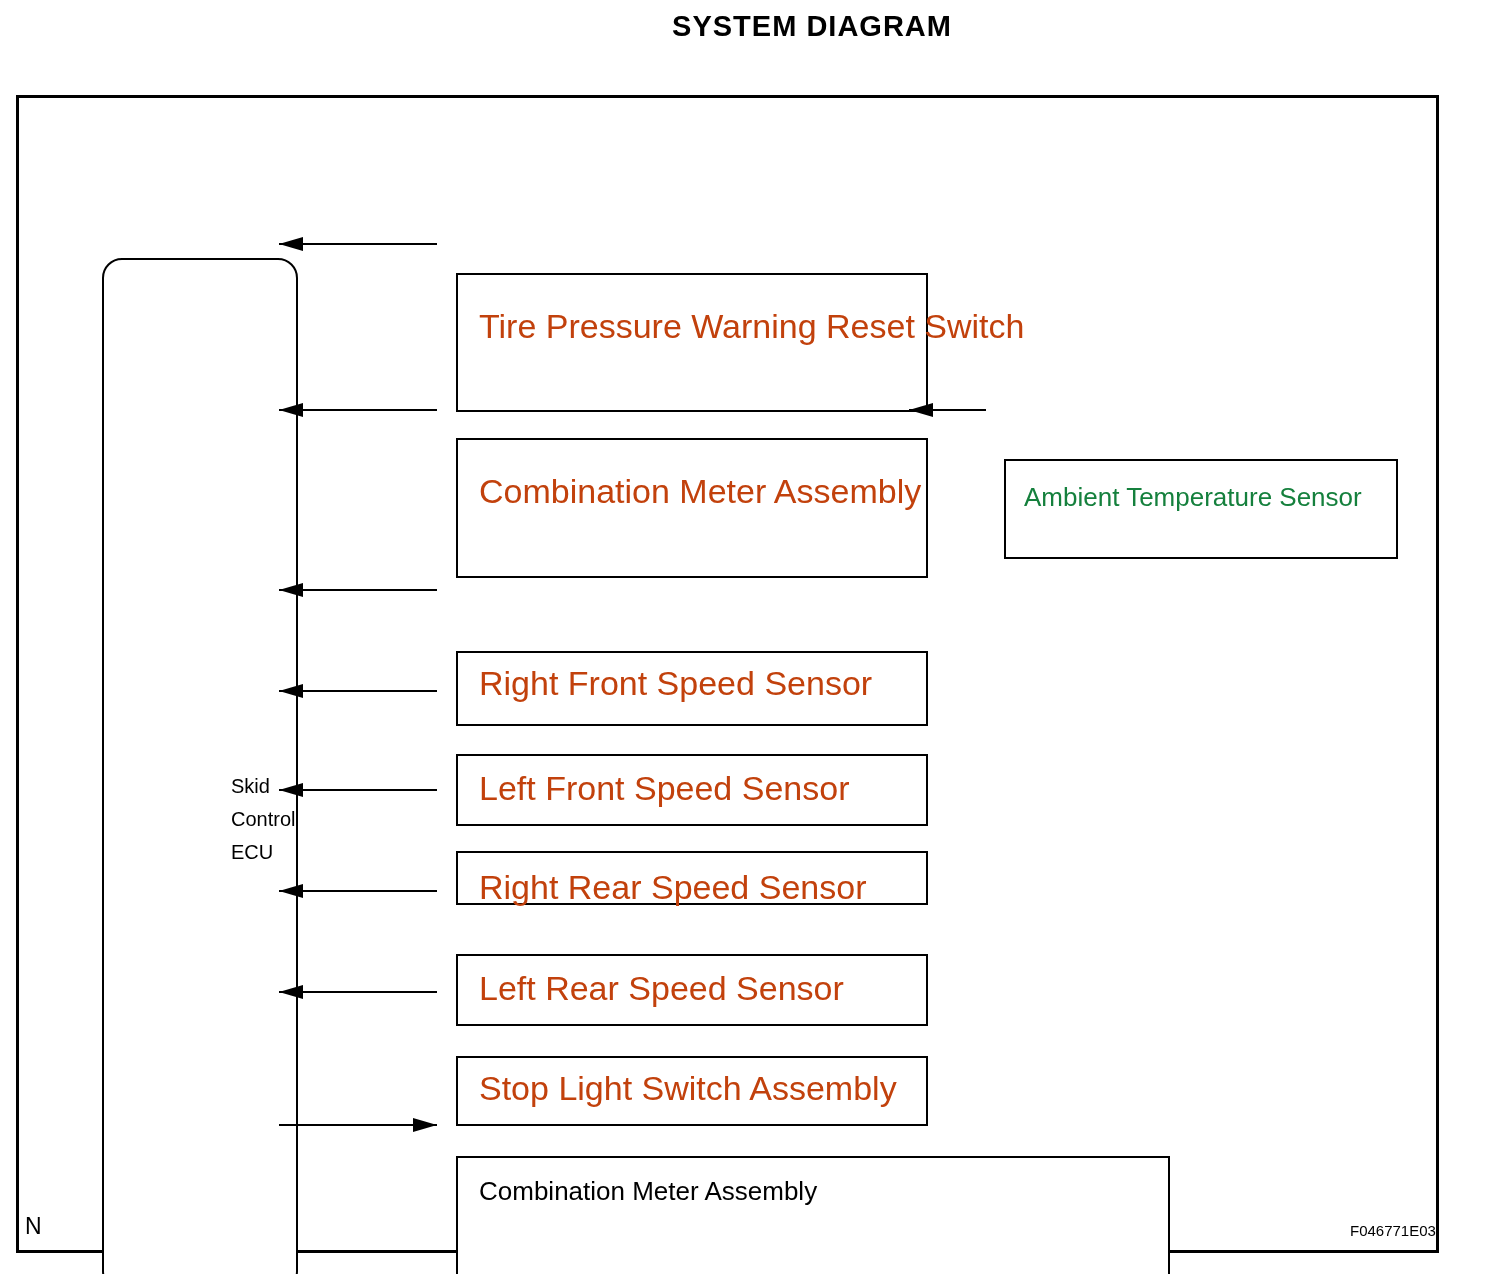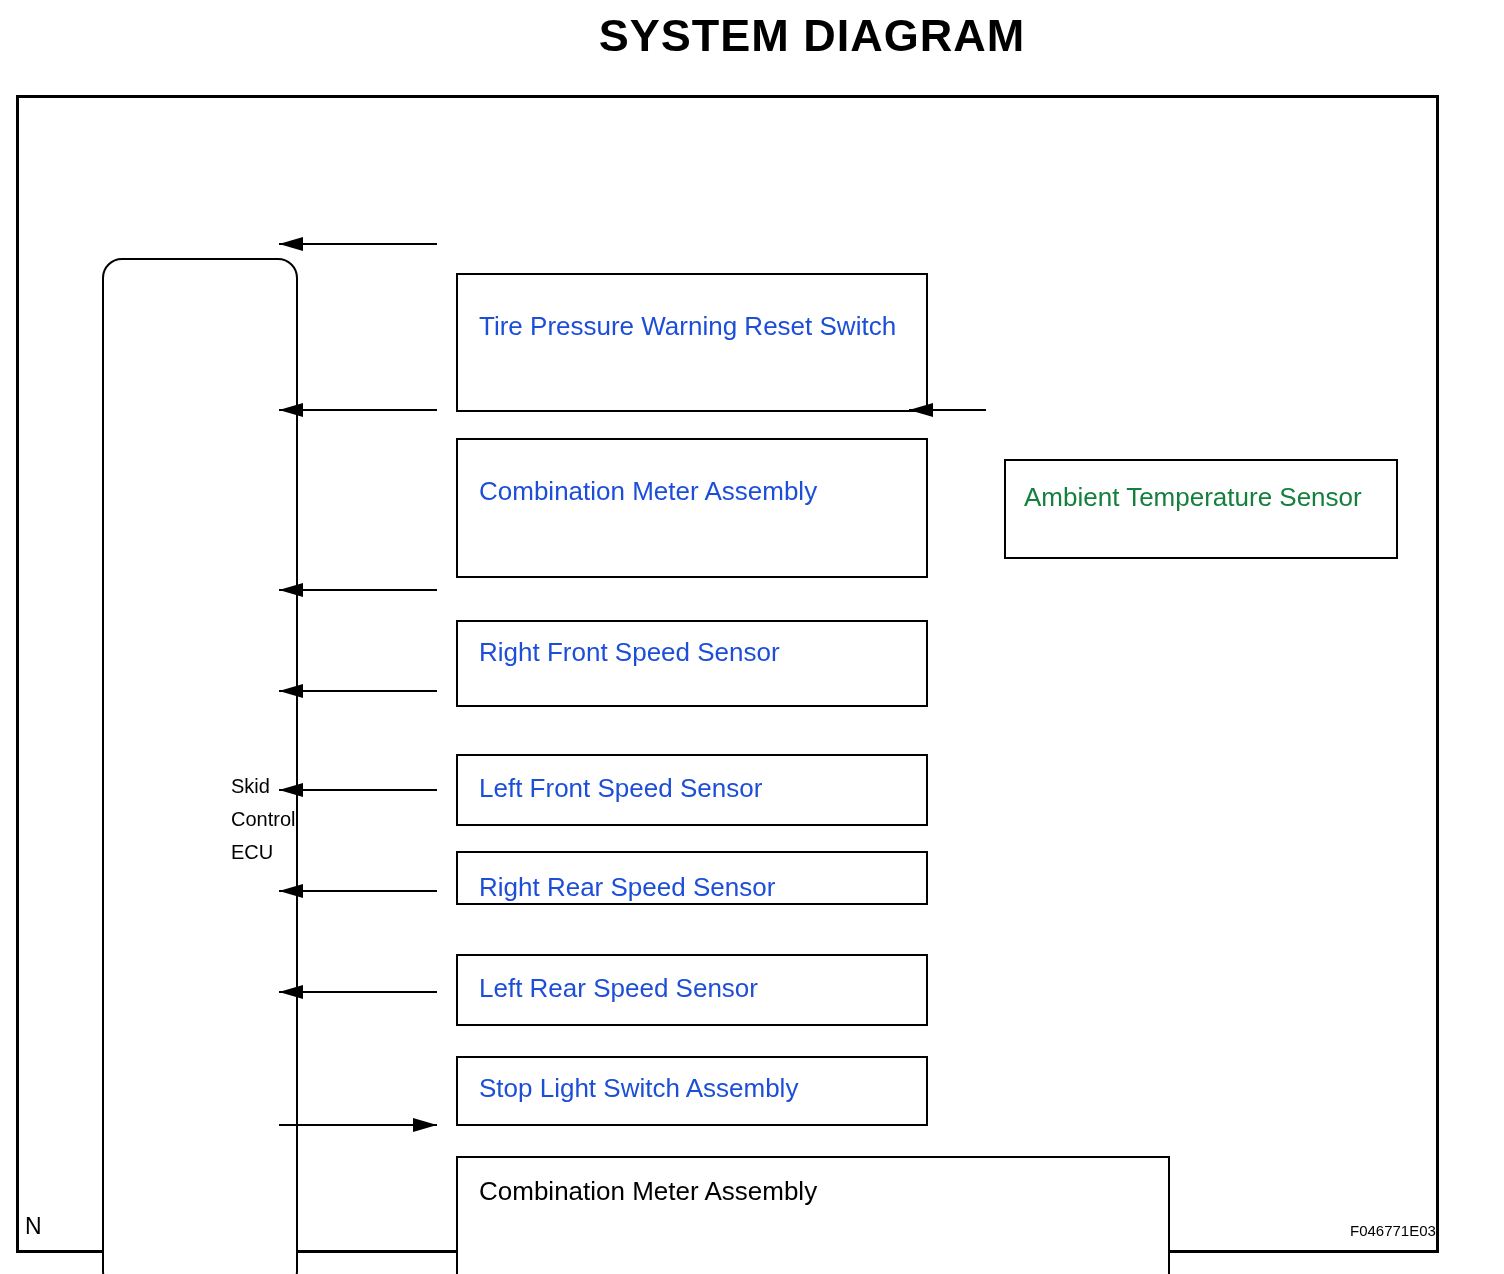--- a/index.html
+++ b/index.html
@@ -14,21 +14,21 @@
     height: 1274px;
     background: #ffffff;
     overflow: hidden;
   }
   .title {
     position: absolute;
     left: 120px;
     top: 10px;
     width: 1384px;
     text-align: center;
-    font-size: 45px;
+    font-size: 29px;
     font-weight: bold;
     letter-spacing: 1px;
     color: #000000;
   }
   .frame {
     position: absolute;
     left: 16px;
     top: 95px;
     width: 1423px;
     height: 1158px;
@@ -58,30 +58,30 @@
     position: absolute;
     left: 437px;
     width: 472px;
     border: 2px solid #000000;
     background: #ffffff;
   }
   .node .label {
     position: absolute;
     left: 21px;
     right: 8px;
-    font-size: 26px;
+    font-size: 34px;
     line-height: 30px;
     white-space: nowrap;
-    color: #1d4ed8;
+    color: #c2410c;
   }
   .n1 { top: 175px; height: 139px; }
   .n1 .label { top: 36px; }
   .n2 { top: 340px; height: 140px; }
   .n2 .label { top: 36px; }
-  .n3 { top: 522px; height: 87px; }
+  .n3 { top: 553px; height: 75px; }
   .n3 .label { top: 15px; }
   .n4 { top: 656px; height: 72px; }
   .n4 .label { top: 17px; }
   .n5 { top: 753px; height: 54px; }
   .n5 .label { top: 19px; }
   .n6 { top: 856px; height: 72px; }
   .n6 .label { top: 17px; }
   .n7 { top: 958px; height: 70px; }
   .n7 .label { top: 15px; }
   .n8 { top: 1058px; height: 137px; width: 714px; }

